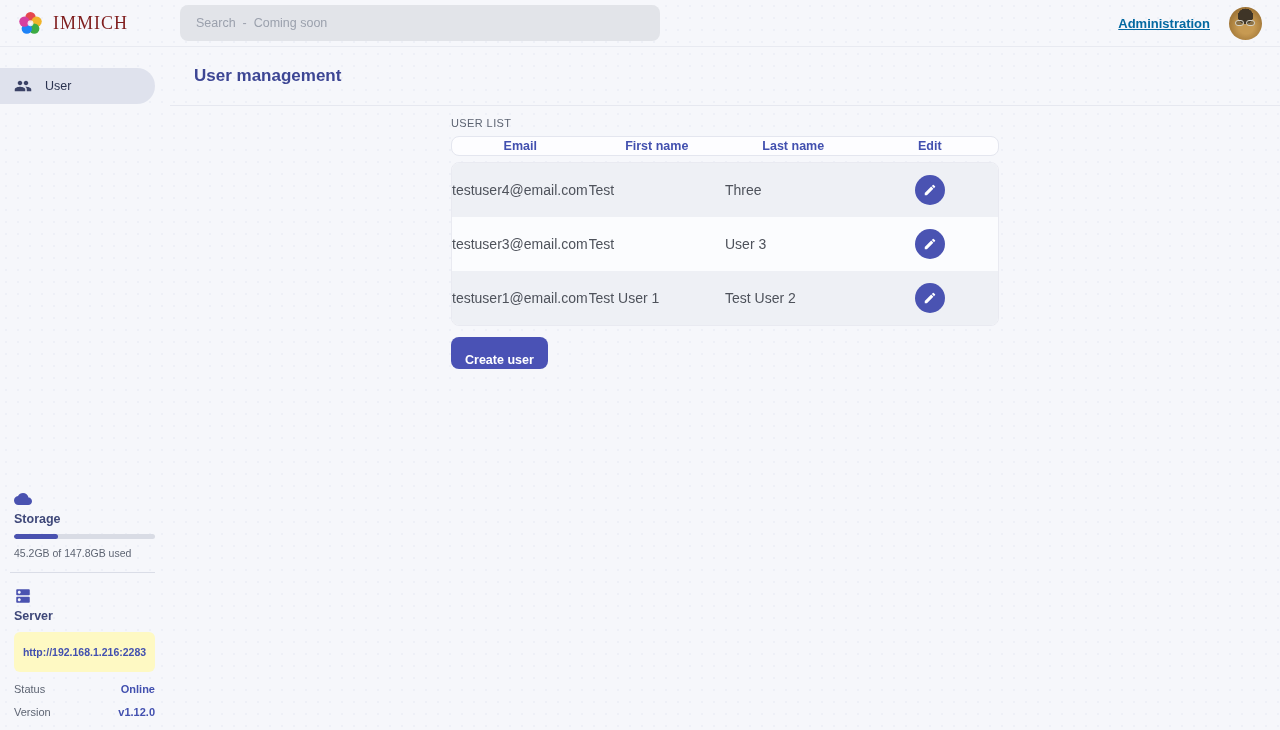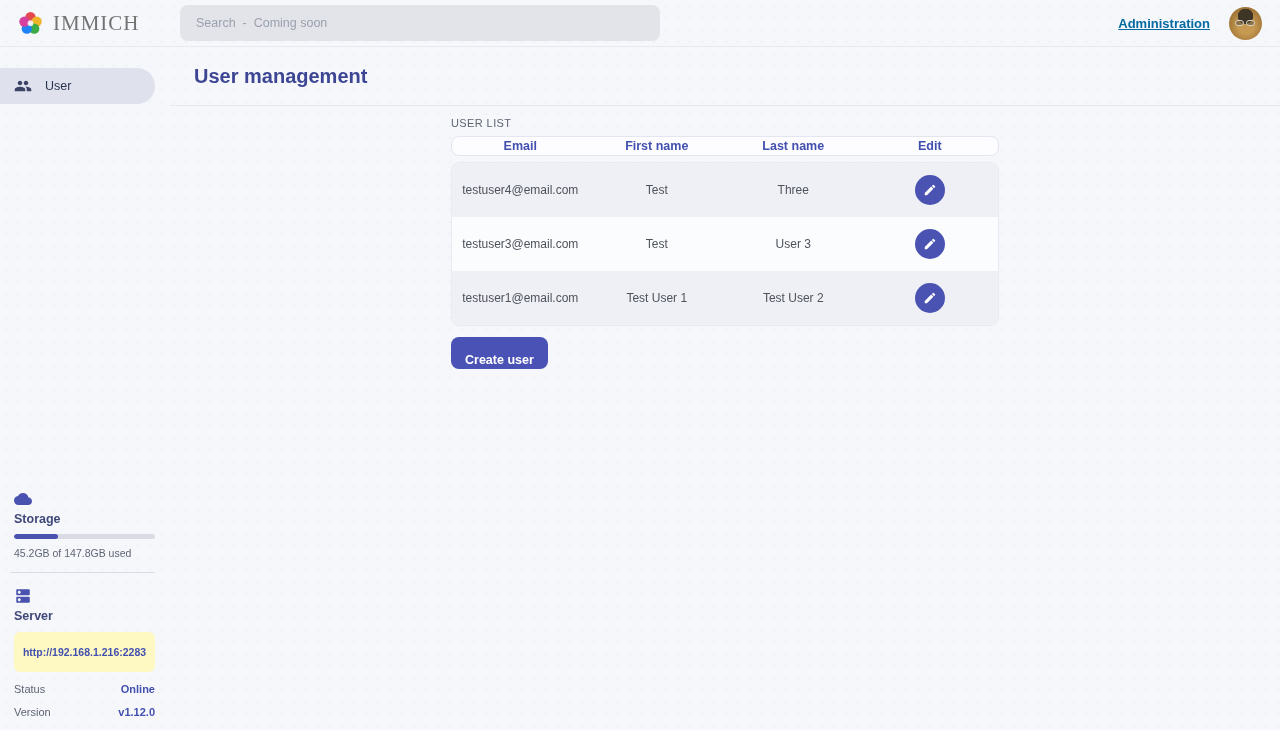--- a/index.html
+++ b/index.html
@@ -22,23 +22,23 @@
   .logo-area {
     width: 180px;
     display: flex;
     align-items: center;
     gap: 9px;
     padding-left: 17px;
     flex-shrink: 0;
   }
   .brand {
     font-family: "Liberation Serif", "DejaVu Serif", serif;
-    font-size: 21px;
+    font-size: 18px;
     letter-spacing: 1px;
-    color: #737373;
+    color: #7f1d1d;
   }
   .search-input {
     width: 480px;
     height: 36px;
     background: #e2e4e9;
     border: none;
     border-radius: 8px;
     padding-left: 16px;
     font-size: 12.5px;
     font-family: inherit;
@@ -141,21 +141,21 @@
 
   
   .main { flex: 1; min-width: 0; }
   .title-bar {
     height: 59px;
     display: flex;
     align-items: center;
     padding-left: 24px;
     border-bottom: 1px solid #e6e8f0;
   }
-  .page-title { font-size: 20px; font-weight: 700; color: #3d4694; }
+  .page-title { font-size: 17px; font-weight: 700; color: #3d4694; }
 
   .content { width: 548px; margin: 0 auto; }
   .section-label {
     margin-top: 11px;
     font-size: 11px;
     color: #5d6472;
     letter-spacing: 0.4px;
   }
   .table-header {
     margin-top: 7px;
@@ -181,22 +181,21 @@
     background: #fbfcfe;
   }
   .user-row {
     height: 54px;
     display: grid;
     grid-template-columns: repeat(4, 1fr);
     align-items: center;
   }
   .user-row:nth-child(odd) { background: #eef0f5; }
   .user-row .cell {
-    text-align: center;
-    font-size: 12px;
+    font-size: 14px;
     color: #4e525b;
     overflow: hidden;
     text-overflow: ellipsis;
     white-space: nowrap;
   }
   .edit-cell { display: flex; justify-content: center; }
   .edit-btn {
     width: 30px; height: 30px;
     border-radius: 50%;
     border: none;

